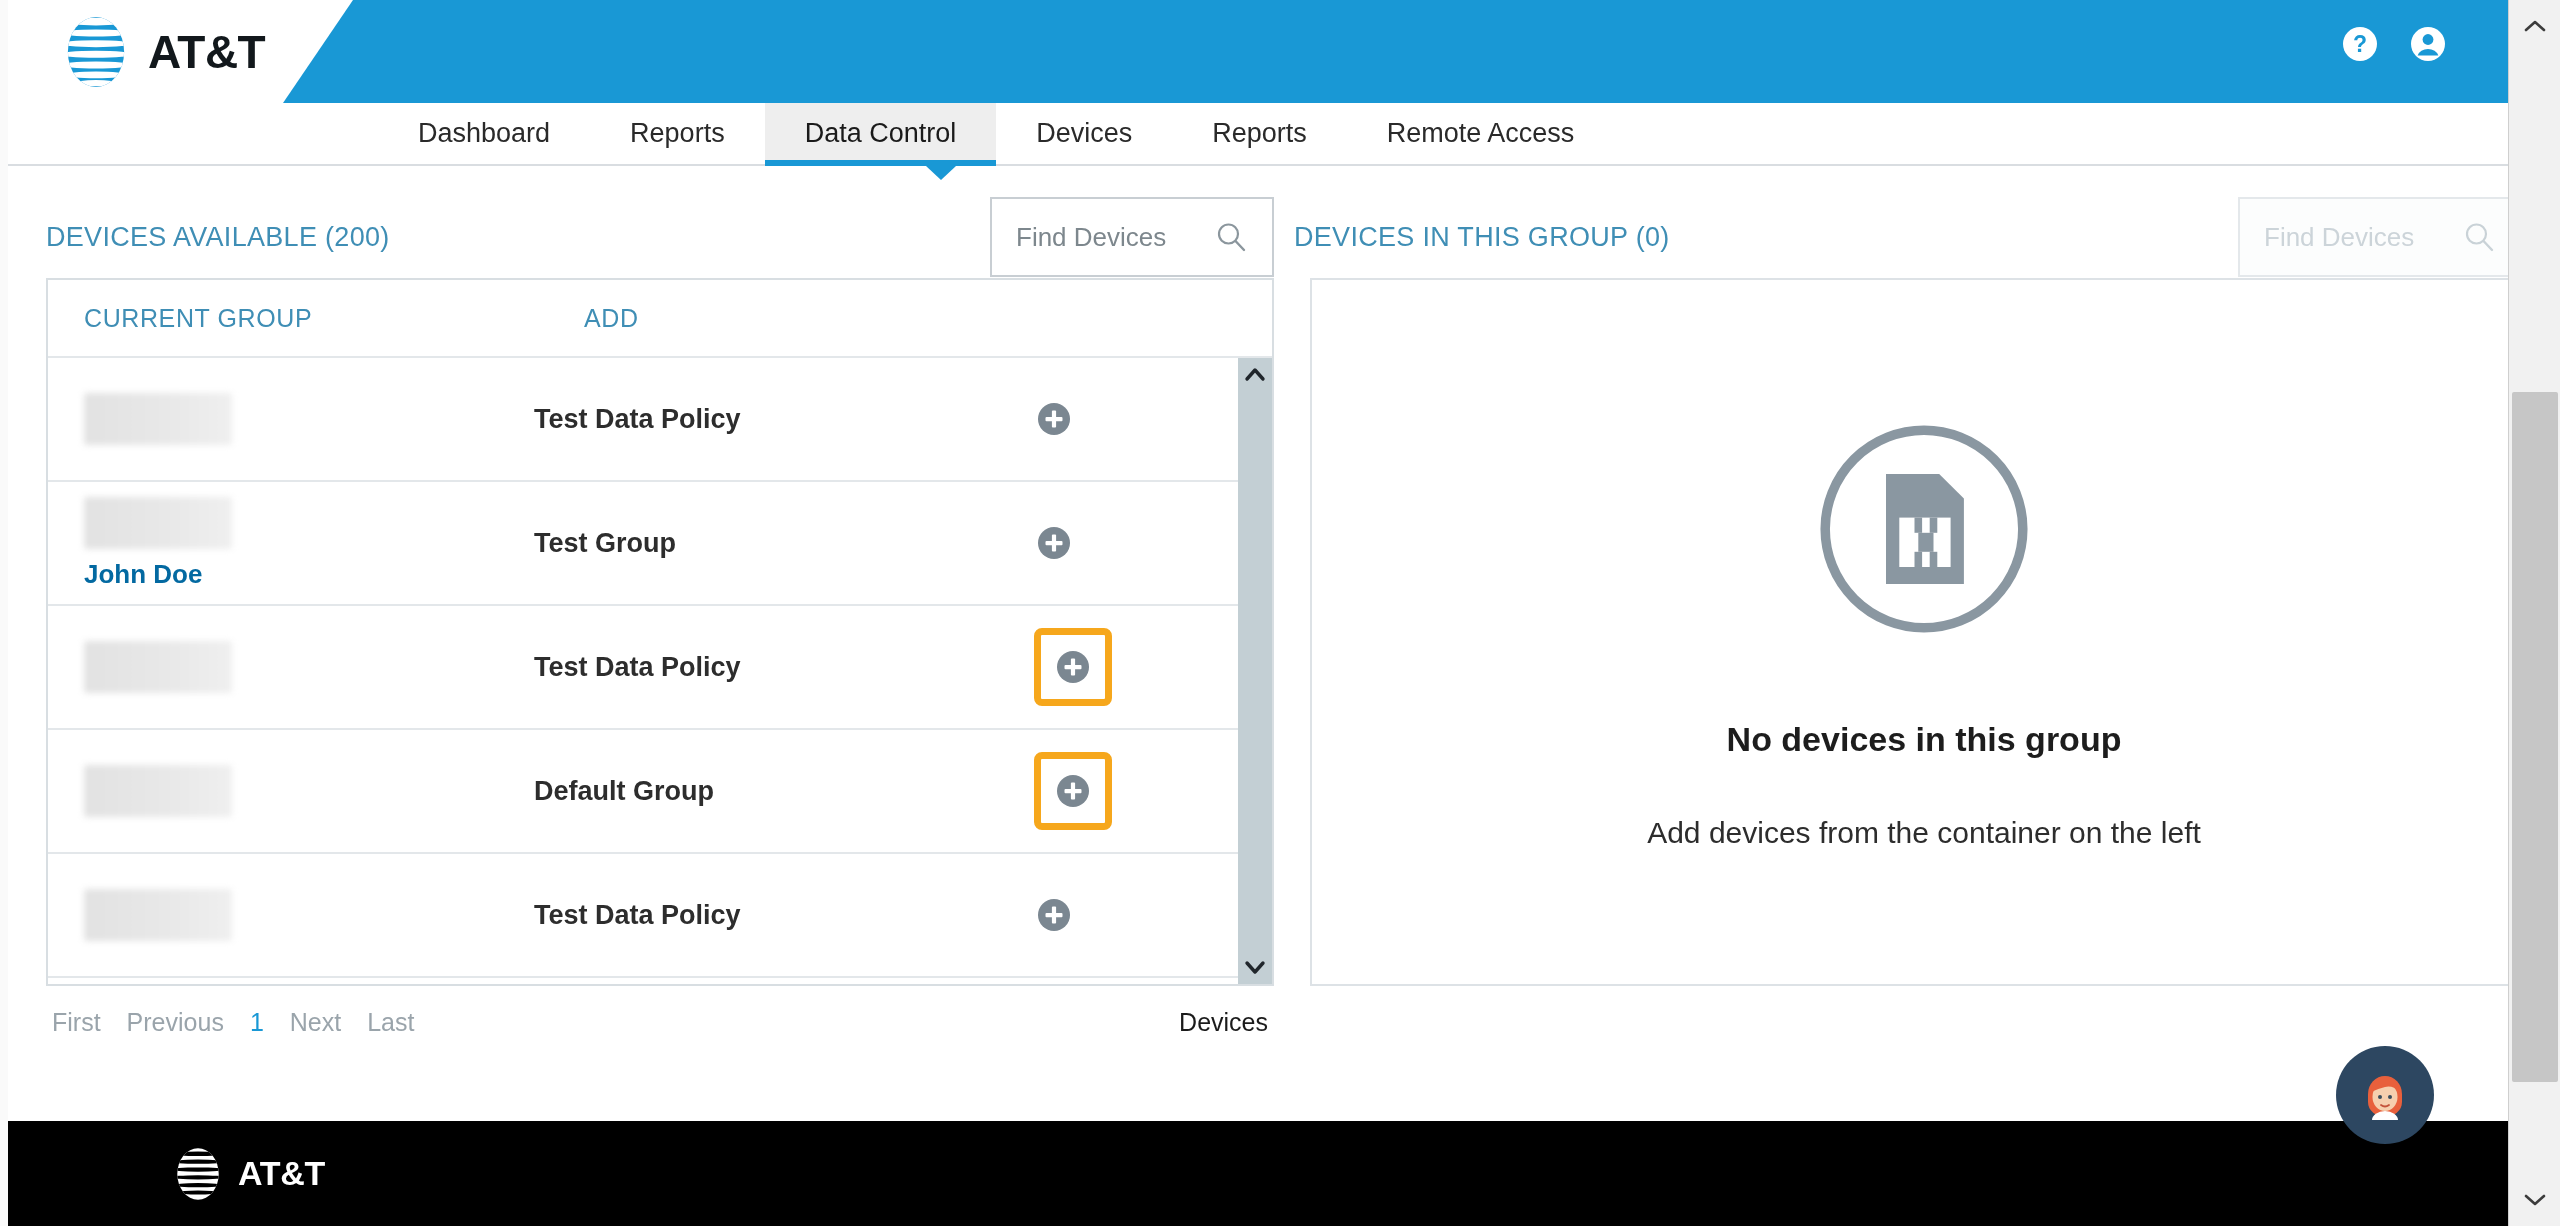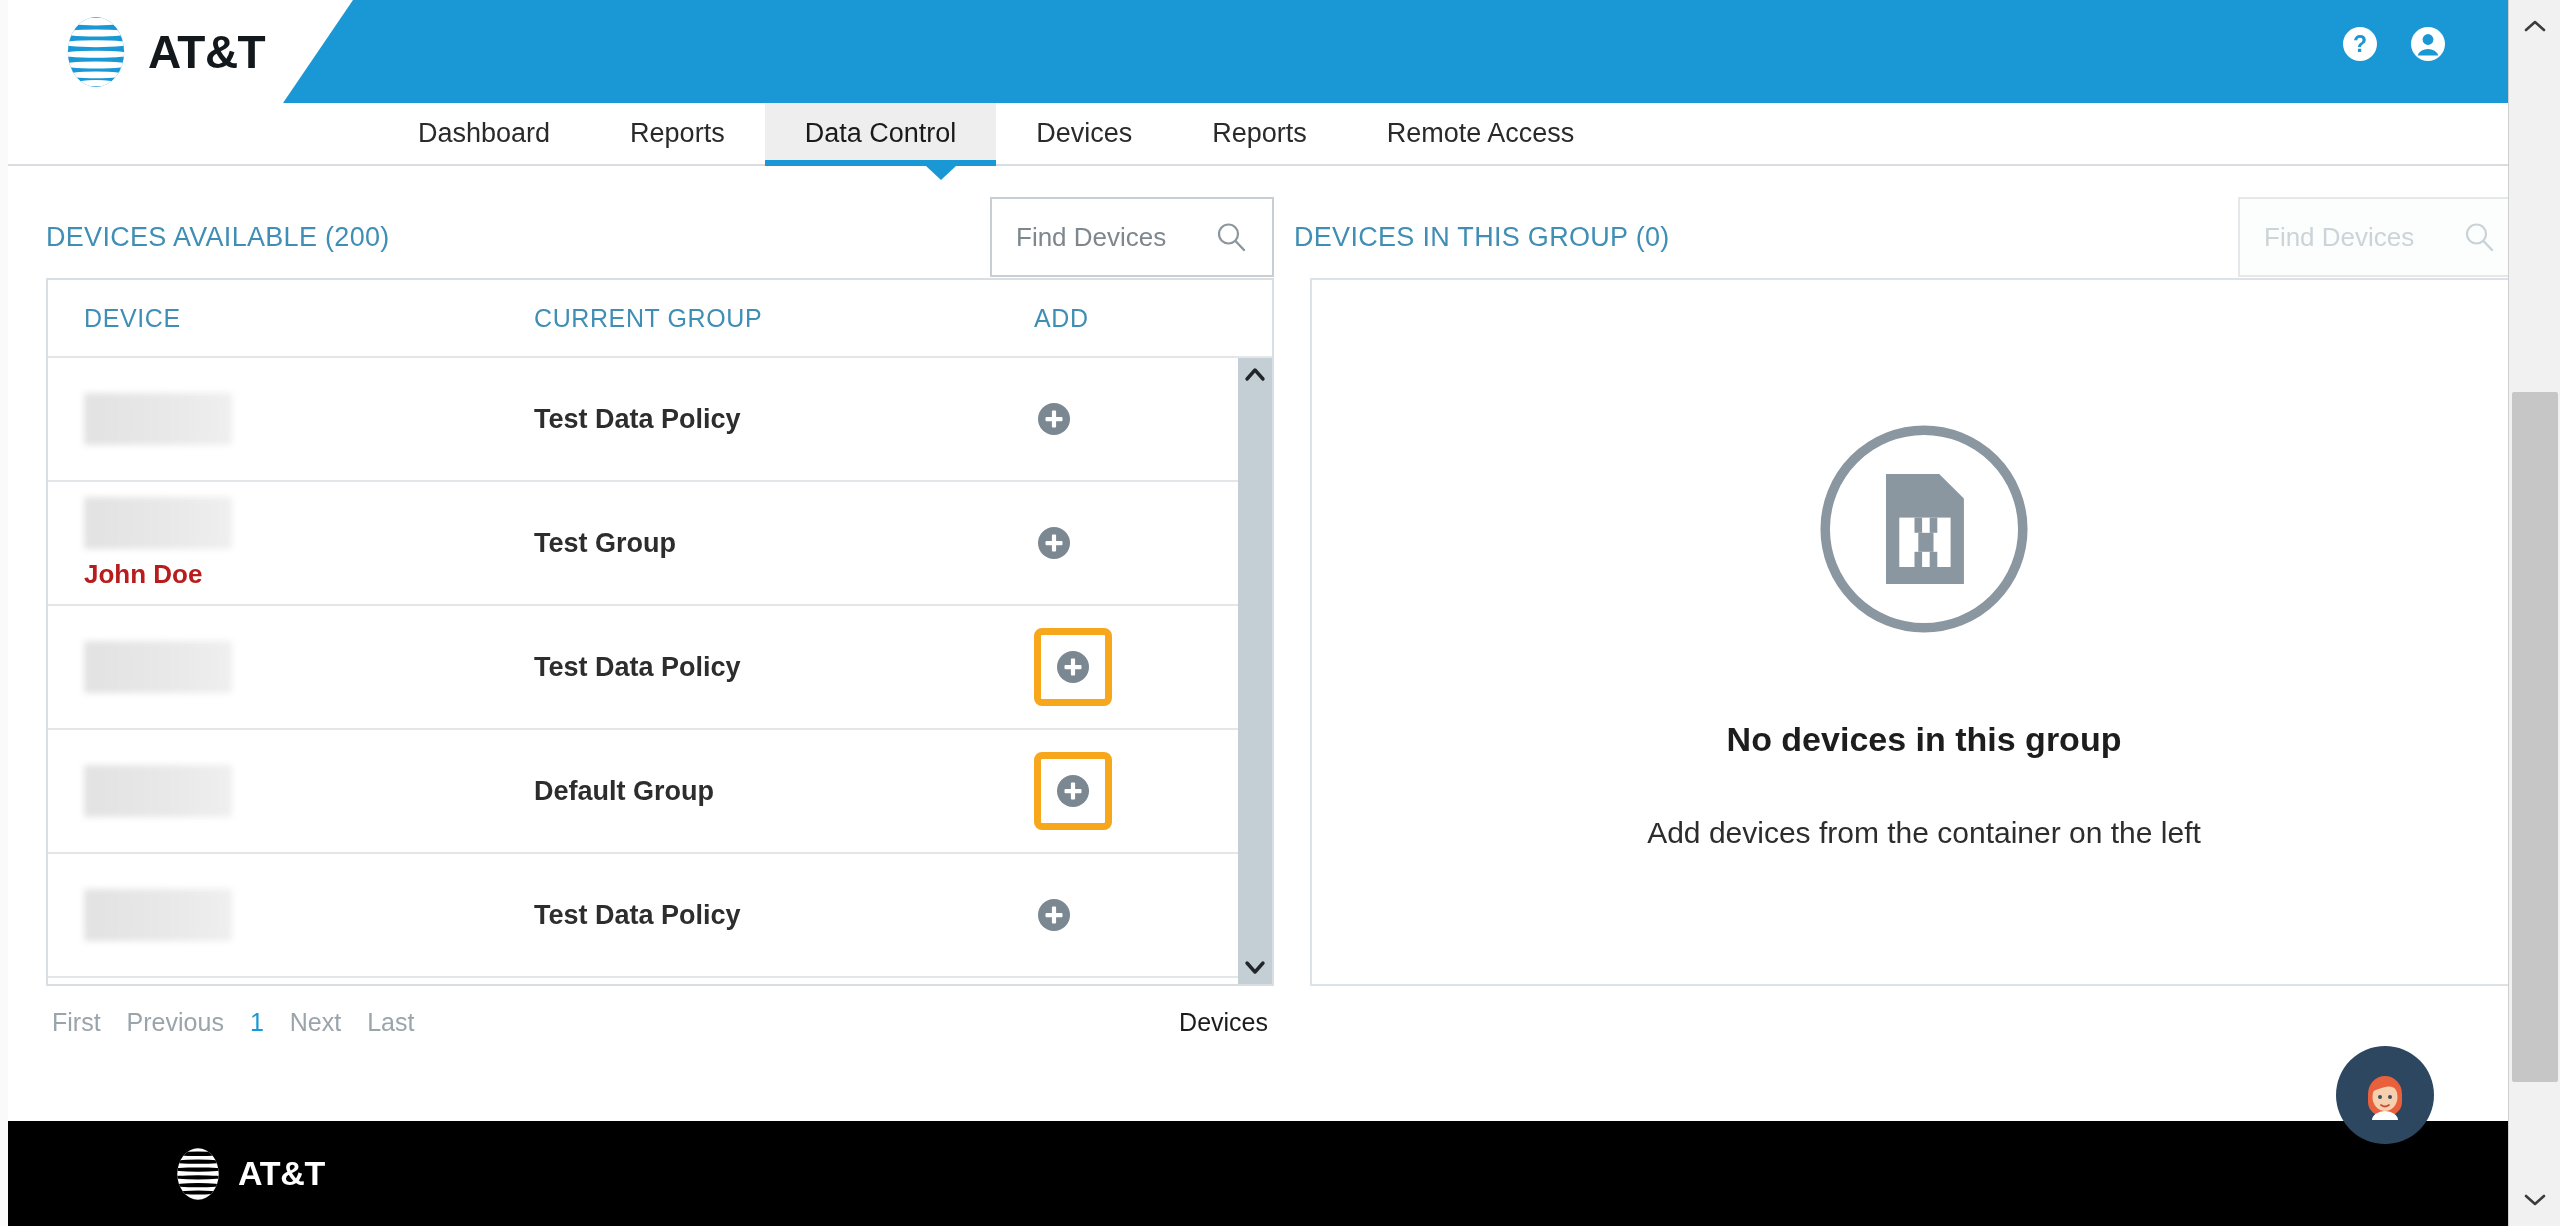--- a/index.html
+++ b/index.html
@@ -174,21 +174,21 @@
 
   .redacted {
     display: block;
     height: 52px;
     background: linear-gradient(90deg,#e2e2e2 0%,#e8e8e8 55%,#efefef 100%);
     filter: blur(3px);
     border-radius: 2px;
   }
   .sub-name {
     margin-top: 10px;
-    font-size: 26px; color: #b91c1c;
+    font-size: 26px; color: #0369a1;
   }
 
   .addbtn {
     position: relative;
     width: 40px; height: 40px;
     cursor: pointer;
   }
   .addbtn svg { width: 40px; height: 40px; display: block; }
   .hl-wrap {
     display: inline-flex; align-items: center; justify-content: center;
@@ -382,21 +382,20 @@
           </svg>
         </div>
       </div>
     </div>
 
     <div class="panels">
 
       <div>
         <div class="table-card">
           <div class="thead">
-            <div class="th device">DEVICE</div>
             <div class="th group">CURRENT GROUP</div>
             <div class="th add">ADD</div>
           </div>
 
           <div class="tbody">
 
             <div class="trow">
               <div class="td device">
                 <span class="redacted" style="width:148px"></span>
               </div>

